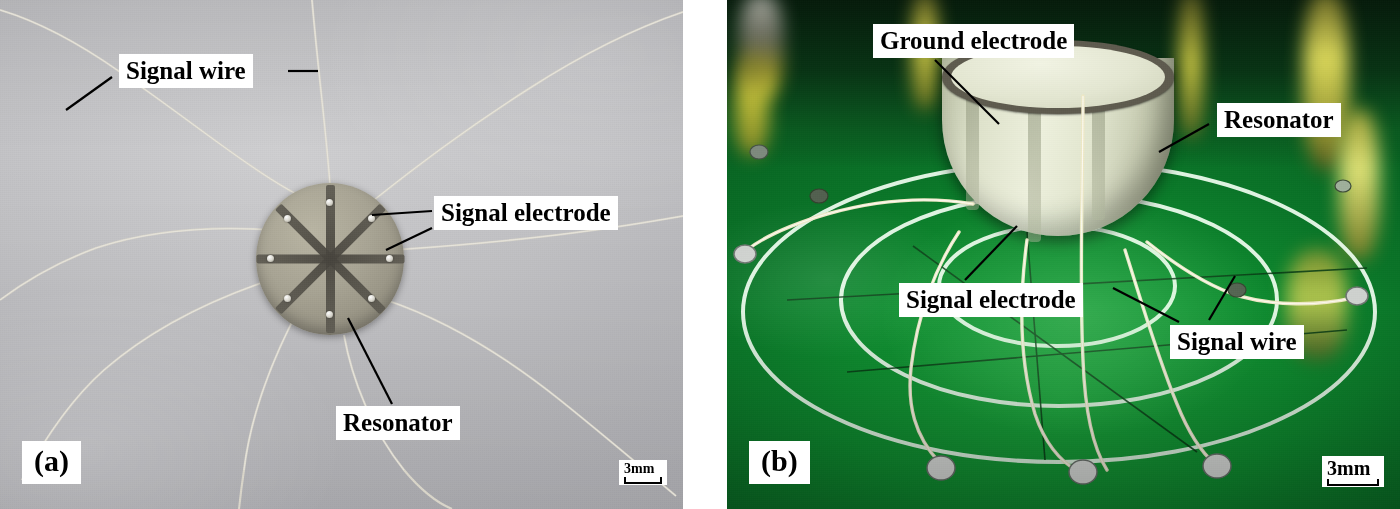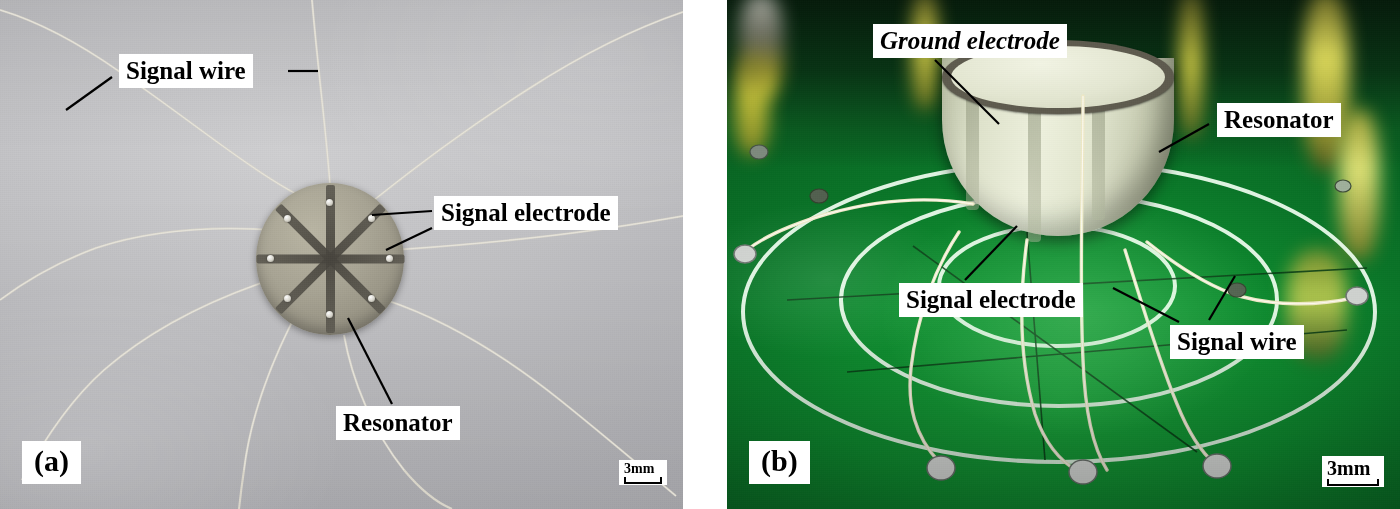--- a/index.html
+++ b/index.html
@@ -278,21 +278,21 @@
 
         <line x1="482" y1="124" x2="432" y2="152"></line>
 
         <line x1="238" y1="280" x2="290" y2="226"></line>
 
         <line x1="452" y1="322" x2="386" y2="288"></line>
         <line x1="482" y1="320" x2="508" y2="276"></line>
       </g>
     </svg>
 
-    <div class="label lab-lg" style="left:146px;top:24px;font-style:italic;">Ground electrode</div>
+    <div class="label lab-lg" style="left:146px;top:24px;">Ground electrode</div>
 
     <div class="label lab-lg" style="left:490px;top:103px;">Resonator</div>
 
     <div class="label lab-lg" style="left:172px;top:283px;">Signal electrode</div>
 
     <div class="label lab-lg" style="left:443px;top:325px;">Signal wire</div>
 
     <div class="panel-tag" style="left:22px;top:441px;">(b)</div>
 
     <div class="scale" style="right:16px;bottom:22px;font-size:20px;">

